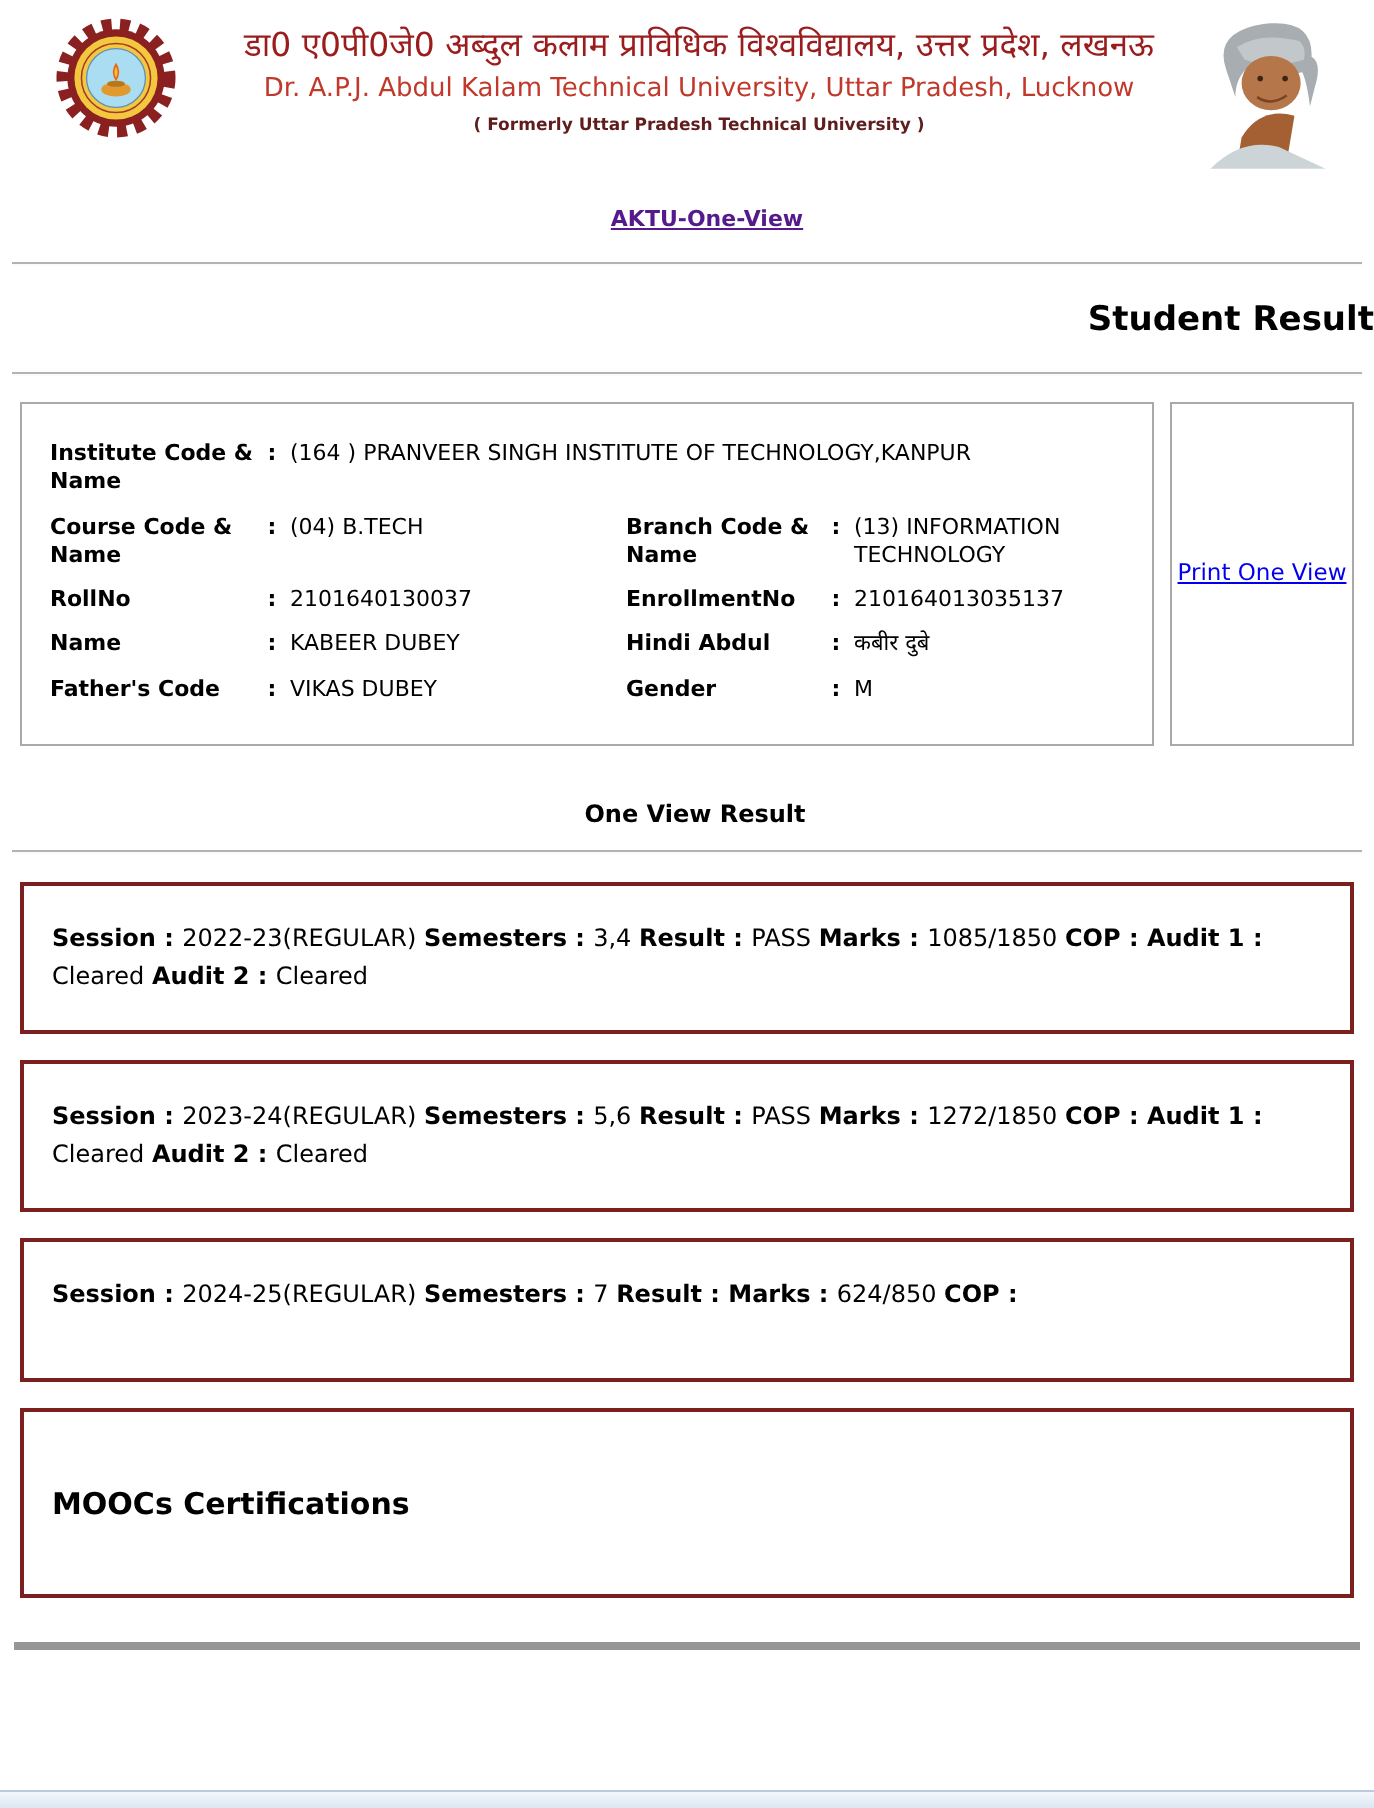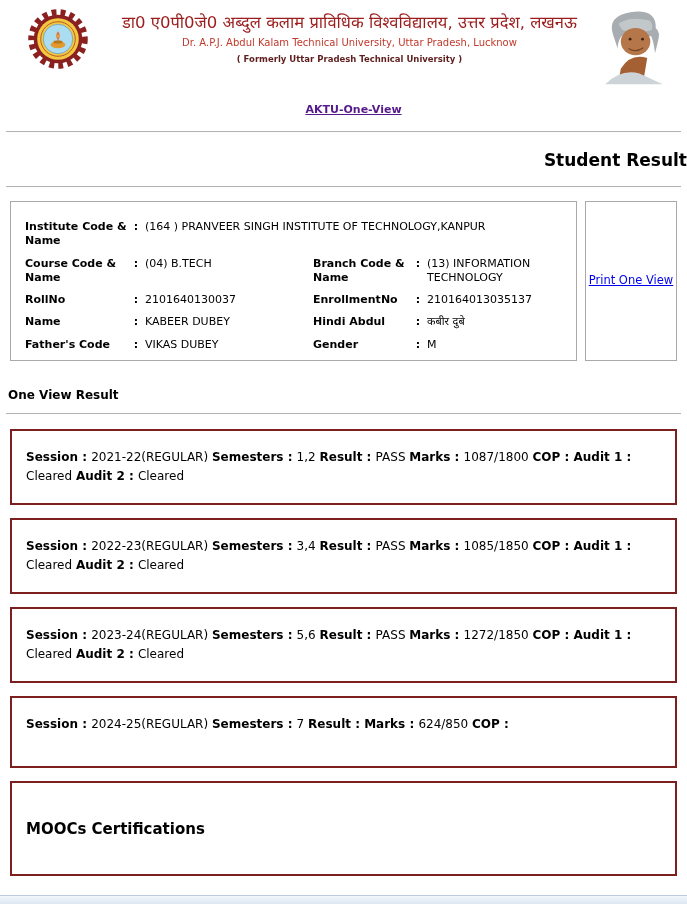--- a/index.html
+++ b/index.html
@@ -8,44 +8,44 @@
     width:687px; height:904px; position:relative; overflow:hidden;
     background:#ffffff;
     font-family:"DejaVu Sans","Liberation Sans",sans-serif;
     color:#000;
   }
   
   .uni-header { display:flex; align-items:flex-start; padding:7px 16px 0 24px; }
   .logo-wrap { flex:0 0 76px; }
   .titles { flex:1; text-align:center; padding-top:6px; }
   .title-hindi { color:#9b1c1c; font-weight:normal; font-size:16.5px; line-height:1.25; }
-  .title-english { color:#c0392b; font-size:10px; margin-top:3px; }
+  .title-english { color:#c0392b; font-size:13px; margin-top:3px; }
   .title-formerly { color:#5f1d1d; font-weight:bold; font-size:8.5px; margin-top:6px; }
   .portrait-wrap { flex:0 0 72px; }
   .nav-link-row { text-align:center; margin-top:7px;padding-left:20px; }
   .nav-link { color:#551a8b; font-weight:bold; font-size:11px; text-decoration:underline; cursor:pointer; }
   
   .rule { border:none; border-top:1px solid #b3b3b3; border-bottom:1px solid #fbfbfb; height:0; margin:0 6px; }
   .rule-1 { margin-top:14px; }
   .rule-2 { margin-top:0; }
   .rule-3 { margin-top:11px; }
   .rule-thick { border:none; height:4px; background:#969696; margin:22px 7px 0 7px; }
   
   .page-title { text-align:right; font-size:17px; font-weight:bold; margin:17px 0 16px 0; }
   
   .info-row { display:flex; gap:8px; margin:13px 10px 0 10px; }
-  .info-box { flex:1; border:1px solid #a9a9a9; padding:14px 10px 4px 12px; min-height:133px; }
+  .info-box { flex:1; border:1px solid #a9a9a9; padding:14px 10px 16px 12px; min-height:133px; }
   .info-table { border-collapse:collapse; width:100%; table-layout:fixed; font-size:11px; }
   .info-table td { padding:4px 2px; vertical-align:top; line-height:1.3; }
   .info-table .lbl { font-weight:bold; }
   .info-table .colon { font-weight:bold; text-align:center; }
   .print-box { flex:0 0 92px; border:1px solid #a9a9a9; display:flex; align-items:center; justify-content:center; min-height:133px; }
   .print-link { color:#0000ee; font-size:11.5px; text-decoration:underline; text-align:center; line-height:1.5; cursor:pointer; }
   
-  .section-title { font-weight:bold; font-size:12px; margin:27px 0 0 8px; }
+  .section-title { font-weight:bold; font-size:12px; margin:27px 0 0 8px;text-align:center; }
   .results-wrap { margin-top:14px; }
   .result-box { border:2px solid #7b1f1f; margin:0 10px 13px 10px; padding:17px 14px; min-height:72px; font-size:12px; line-height:19px; }
   .moocs-box { border:2px solid #7b1f1f; margin:0 10px; padding:36px 14px; min-height:60px; }
   .moocs-title { font-weight:bold; font-size:15px; }
   .h-scrollbar { position:absolute; left:0; right:0; bottom:0; height:9px;
     background:linear-gradient(#f3f7fc,#dce6f2); border-top:1px solid #bccadd; }
 </style>
 </head>
 <body>
 
@@ -151,21 +151,20 @@
     <div class="print-box">
       <a class="print-link">Print One View</a>
     </div>
   </div>
 
   <div class="section-title">One View Result</div>
 
   <hr class="rule rule-3">
 
   <div class="results-wrap" id="results">
-      <div class="result-box"><b>Session : </b>2021-22(REGULAR) <b>Semesters : </b>1,2 <b>Result : </b>PASS <b>Marks : </b>1087/1800 <b>COP : </b><b>Audit 1 : </b>Cleared <b>Audit 2 : </b>Cleared </div>
       <div class="result-box"><b>Session : </b>2022-23(REGULAR) <b>Semesters : </b>3,4 <b>Result : </b>PASS <b>Marks : </b>1085/1850 <b>COP : </b><b>Audit 1 : </b>Cleared <b>Audit 2 : </b>Cleared </div>
       <div class="result-box"><b>Session : </b>2023-24(REGULAR) <b>Semesters : </b>5,6 <b>Result : </b>PASS <b>Marks : </b>1272/1850 <b>COP : </b><b>Audit 1 : </b>Cleared <b>Audit 2 : </b>Cleared </div>
       <div class="result-box"><b>Session : </b>2024-25(REGULAR) <b>Semesters : </b>7 <b>Result : </b><b>Marks : </b>624/850 <b>COP : </b></div>
     </div>
 
   <div class="moocs-box">
     <span class="moocs-title">MOOCs Certifications</span>
   </div>
 
   <hr class="rule-thick">

